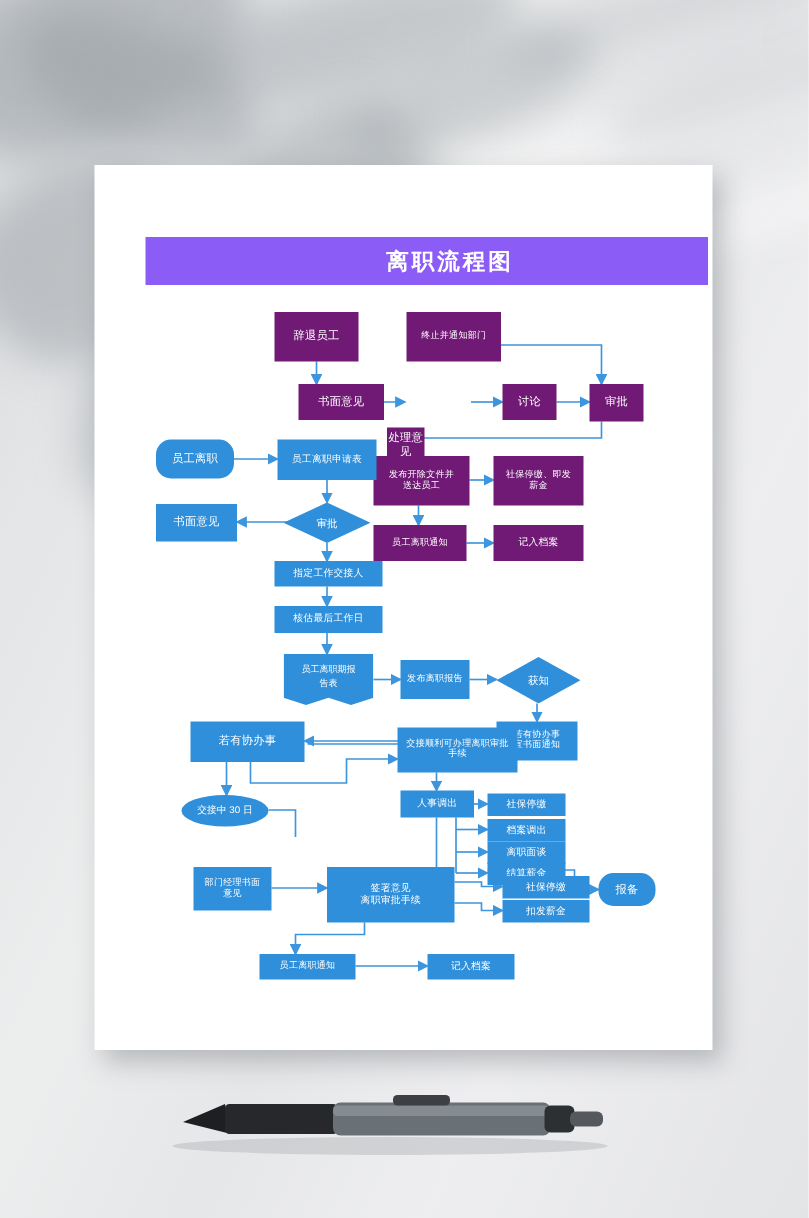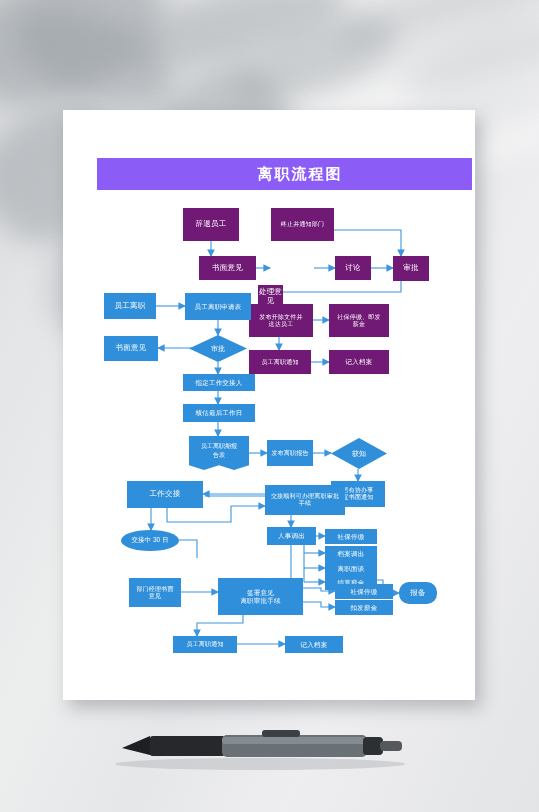--- a/index.html
+++ b/index.html
@@ -182,21 +182,21 @@
   <div class="node green" style="left:272px;top:146px;width:36px;height:24px;font-size:7.5px;">讨论</div>
   <div class="node green" style="left:330px;top:146px;width:36px;height:25px;font-size:7.5px;">审批</div>
 
   <div class="node green" style="left:186px;top:194px;width:64px;height:33px;font-size:6px;">发布开除文件并
 送达员工</div>
   <div class="node green" style="left:266px;top:194px;width:60px;height:33px;font-size:6px;">社保停缴、即发
 薪金</div>
   <div class="node green" style="left:186px;top:240px;width:62px;height:24px;font-size:6px;">员工离职通知</div>
   <div class="node green" style="left:266px;top:240px;width:60px;height:24px;font-size:6.5px;">记入档案</div>
 
-  <div class="node blue" style="left:41px;top:183px;width:52px;height:26px;font-size:7.5px;">员工离职</div>
+  <div class="node blue" style="left:41px;top:183px;width:52px;height:26px;font-size:7.5px;border-radius:10px;">员工离职</div>
   <div class="node blue" style="left:122px;top:183px;width:66px;height:27px;font-size:6.5px;">员工离职申请表</div>
   <div class="node blue" style="left:41px;top:226px;width:54px;height:25px;font-size:7.5px;">书面意见</div>
 
   <div class="diamond" style="left:126px;top:225px;width:58px;height:27px;">
     <div class="dbody"></div>
     <div class="dtxt" style="font-size:7px;">审批</div>
   </div>
 
   <div class="node blue" style="left:120px;top:264px;width:72px;height:17px;font-size:6.5px;">指定工作交接人</div>
   <div class="node blue" style="left:120px;top:294px;width:72px;height:18px;font-size:6.5px;">核估最后工作日</div>
@@ -210,21 +210,21 @@
   <div class="node blue" style="left:204px;top:330px;width:46px;height:26px;font-size:6px;">发布离职报告</div>
 
   <div class="diamond" style="left:268px;top:328px;width:56px;height:31px;">
     <div class="dbody"></div>
     <div class="dtxt" style="font-size:7px;">获知</div>
   </div>
 
   <div class="node blue" style="left:268px;top:371px;width:54px;height:26px;font-size:6px;">若有协办事
 宜书面通知</div>
 
-  <div class="node blue" style="left:64px;top:371px;width:76px;height:27px;font-size:7.5px;">工作交接</div>
+  <div class="node blue" style="left:64px;top:371px;width:76px;height:27px;font-size:7.5px;">若有协办事</div>
 
   <div class="node blue" style="left:202px;top:375px;width:80px;height:30px;font-size:6px;">交接顺利可办理离职审批
 手续</div>
 
   <div class="oval" style="left:58px;top:420px;width:58px;height:21px;font-size:6.5px;">交接中 30 日</div>
 
   <div class="node blue" style="left:204px;top:417px;width:49px;height:18px;font-size:6.5px;">人事调出</div>
 
   <div class="node blue" style="left:262px;top:419px;width:52px;height:15px;font-size:6.5px;">社保停缴</div>
   <div class="node blue" style="left:262px;top:436px;width:52px;height:15px;font-size:6.5px;">档案调出</div>

